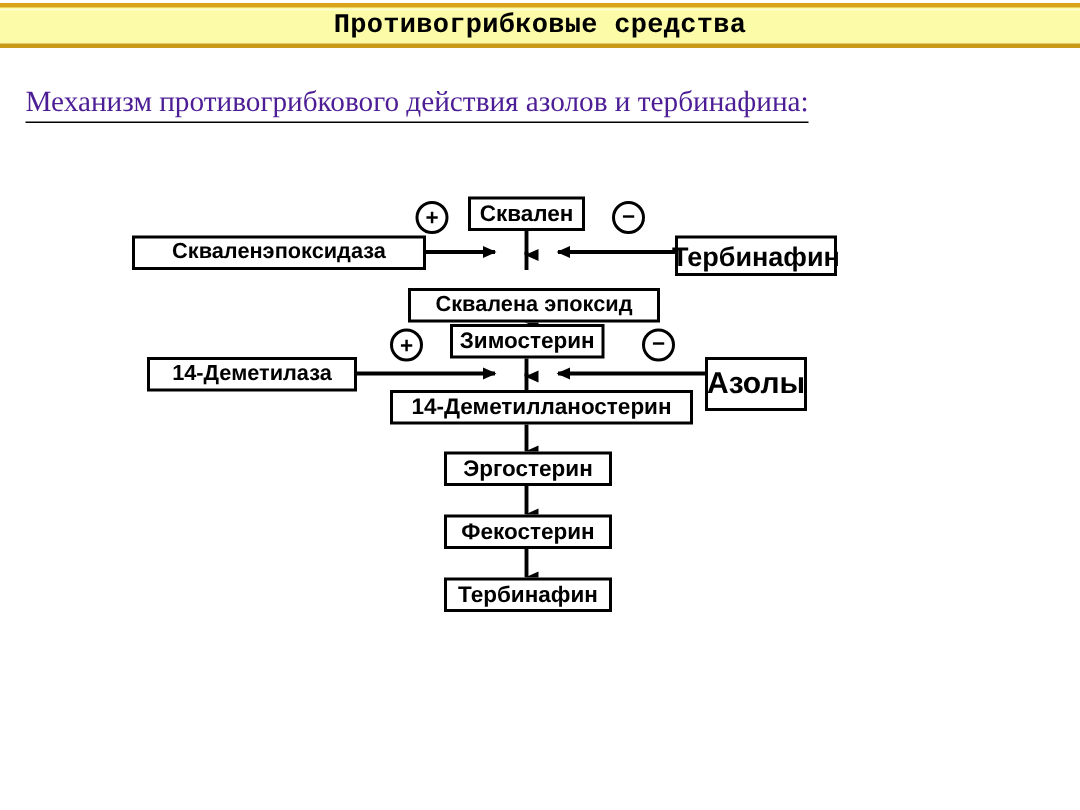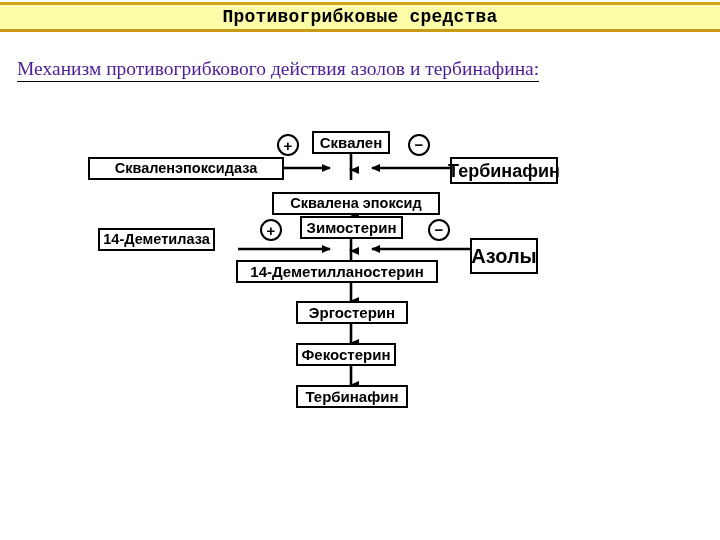--- a/index.html
+++ b/index.html
@@ -181,25 +181,25 @@
   <div class="node" style="left:300px; top:216px; width:103px; height:23px; font-size:15px;">Зимостерин</div>
 
   <div class="sign plus" style="left:260px; top:219px;">
     <span>+</span>
   </div>
 
   <div class="sign minus" style="left:428px; top:219px;">
     <span>−</span>
   </div>
 
-  <div class="node" style="left:98px; top:228px; width:117px; height:23px; font-size:14.5px;">14-Деметилаза</div>
+  <div class="node" style="left:98px; top:238px; width:140px; height:23px; font-size:14.5px;">14-Деметилаза</div>
 
   <div class="node" style="left:470px; top:238px; width:68px; height:36px; font-size:20px;">Азолы</div>
 
-  <div class="node" style="left:236px; top:260px; width:202px; height:23px; font-size:15px;">14-Деметилланостерин</div>
+  <div class="node" style="left:260px; top:260px; width:202px; height:23px; font-size:15px;">14-Деметилланостерин</div>
 
   <div class="node" style="left:296px; top:301px; width:112px; height:23px; font-size:15px;">Эргостерин</div>
 
-  <div class="node" style="left:296px; top:343px; width:100px; height:23px; font-size:15px;">Фекостерин</div>
+  <div class="node" style="left:296px; top:343px; width:112px; height:23px; font-size:15px;">Фекостерин</div>
 
   <div class="node" style="left:296px; top:385px; width:112px; height:23px; font-size:15px;">Тербинафин</div>
 
 </div>
 
 </body></html>

